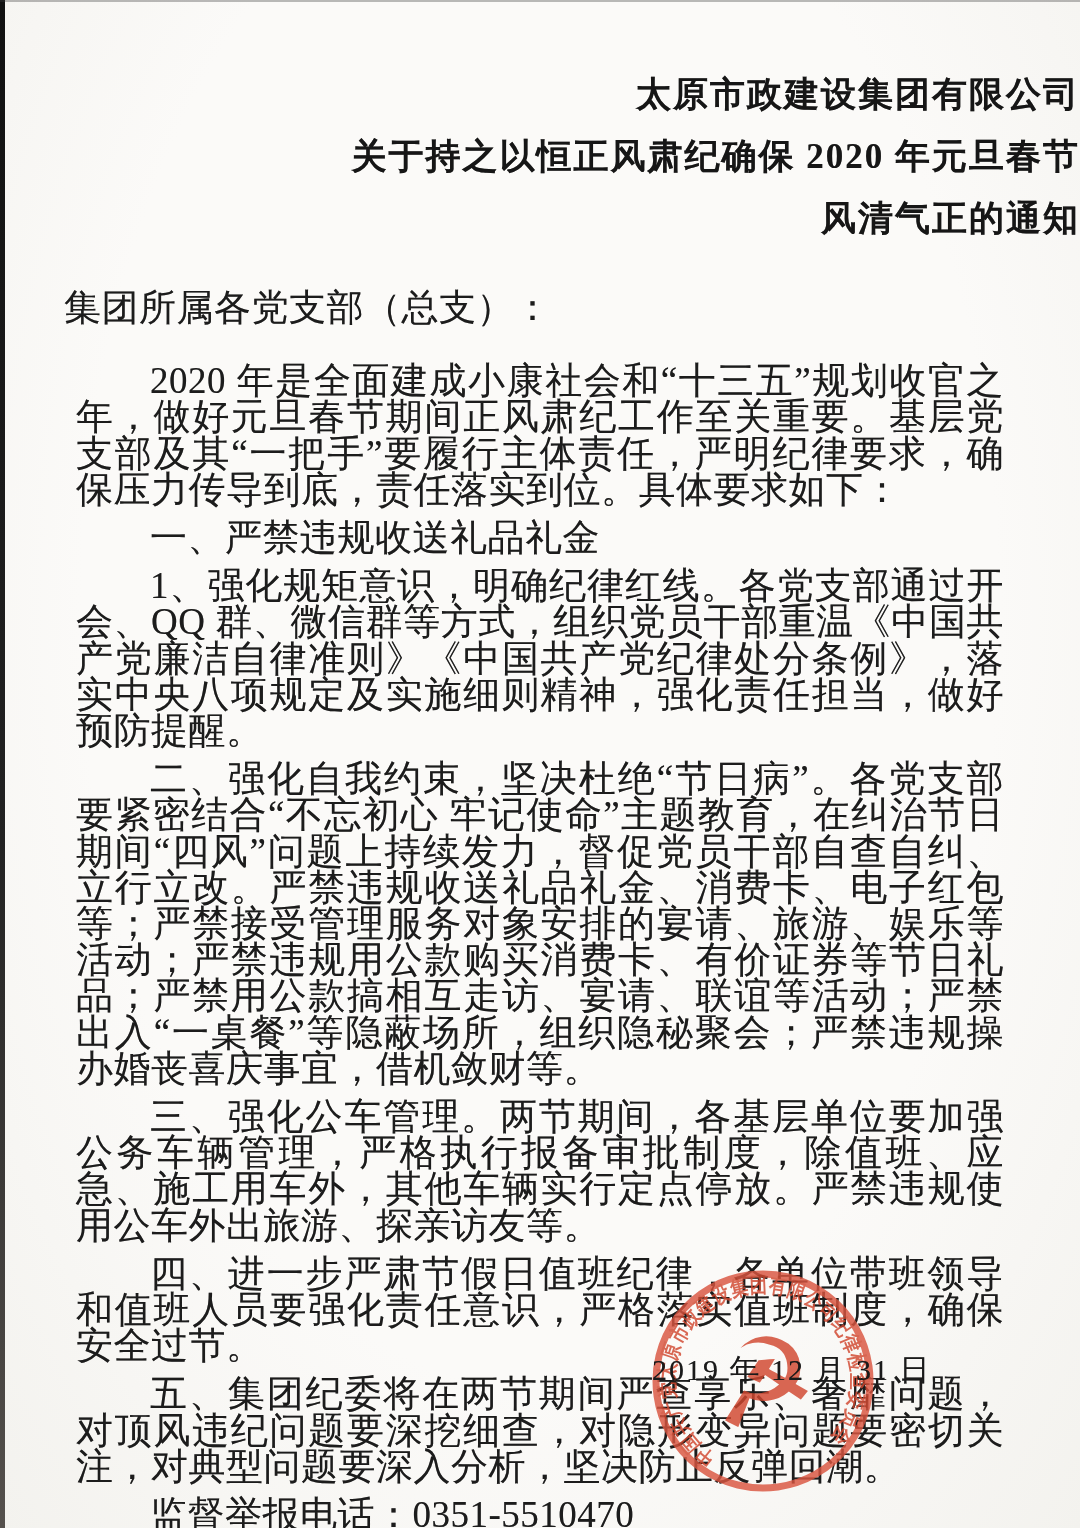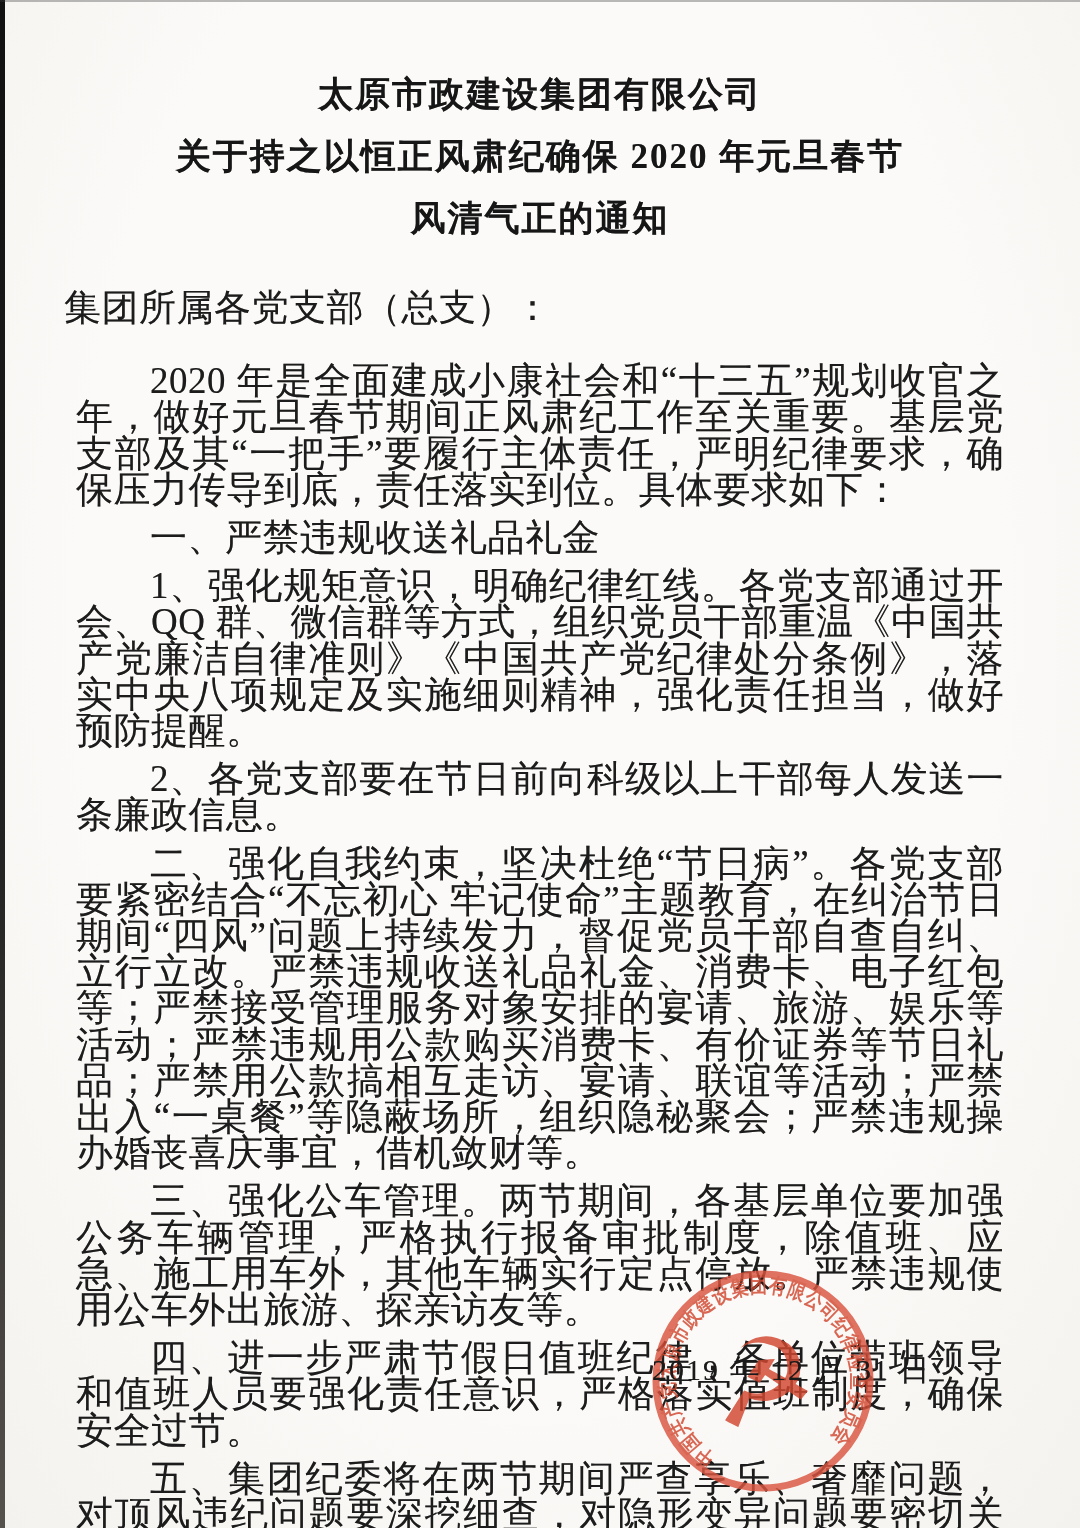--- a/index.html
+++ b/index.html
@@ -15,21 +15,21 @@
   .scan-edge-left {
     position:absolute; left:0; top:0; width:5px; height:100%;
     background:linear-gradient(180deg,#111 0%, #222 55%, #55514d 100%);
   }
   .scan-edge-top {
     position:absolute; left:0; top:0; width:100%; height:2px;
     background:rgba(60,60,60,.35);
   }
   .title-block {
     position:absolute; left:0; right:0; top:64px;
-    text-align:center;
+    text-align:right;
     font-size:35px; font-weight:bold;
     letter-spacing:2px; line-height:62px;
     color:#161616;
     text-shadow:0 0 .6px rgba(20,20,20,.55);
   }
   .content {
     position:absolute; left:64px; top:290px; width:952px;
     font-size:37px; line-height:36.2px;
     letter-spacing:.5px;
     text-align:justify;
@@ -77,21 +77,20 @@
     <div class="title-line">关于持之以恒正风肃纪确保 2020 年元旦春节</div>
     <div class="title-line">风清气正的通知</div>
   </div>
 
   <div class="content">
     <p class="salutation">集团所属各党支部（总支）：</p>
     <div id="paragraphs">
         <p class="para">2020 年是全面建成小康社会和“十三五”规划收官之年，做好元旦春节期间正风肃纪工作至关重要。基层党支部及其“一把手”要履行主体责任，严明纪律要求，确保压力传导到底，责任落实到位。具体要求如下：</p>
         <p class="para">一、严禁违规收送礼品礼金</p>
         <p class="para">1、强化规矩意识，明确纪律红线。各党支部通过开会、QQ 群、微信群等方式，组织党员干部重温《中国共产党廉洁自律准则》《中国共产党纪律处分条例》，落实中央八项规定及实施细则精神，强化责任担当，做好预防提醒。</p>
-        <p class="para">2、各党支部要在节日前向科级以上干部每人发送一条廉政信息。</p>
         <p class="para">二、强化自我约束，坚决杜绝“节日病”。各党支部要紧密结合“不忘初心 牢记使命”主题教育，在纠治节日期间“四风”问题上持续发力，督促党员干部自查自纠、立行立改。严禁违规收送礼品礼金、消费卡、电子红包等；严禁接受管理服务对象安排的宴请、旅游、娱乐等活动；严禁违规用公款购买消费卡、有价证券等节日礼品；严禁用公款搞相互走访、宴请、联谊等活动；严禁出入“一桌餐”等隐蔽场所，组织隐秘聚会；严禁违规操办婚丧喜庆事宜，借机敛财等。</p>
         <p class="para">三、强化公车管理。两节期间，各基层单位要加强公务车辆管理，严格执行报备审批制度，除值班、应急、施工用车外，其他车辆实行定点停放。严禁违规使用公车外出旅游、探亲访友等。</p>
         <p class="para">四、进一步严肃节假日值班纪律，各单位带班领导和值班人员要强化责任意识，严格落实值班制度，确保安全过节。</p>
         <p class="para">五、集团纪委将在两节期间严查享乐、奢靡问题，对顶风违纪问题要深挖细查，对隐形变异问题要密切关注，对典型问题要深入分析，坚决防止反弹回潮。</p>
         <p class="para">监督举报电话：0351-5510470</p>
       </div>
   </div>
 
   <div class="stamp">
     <svg width="250" height="250" viewBox="0 0 250 250">

